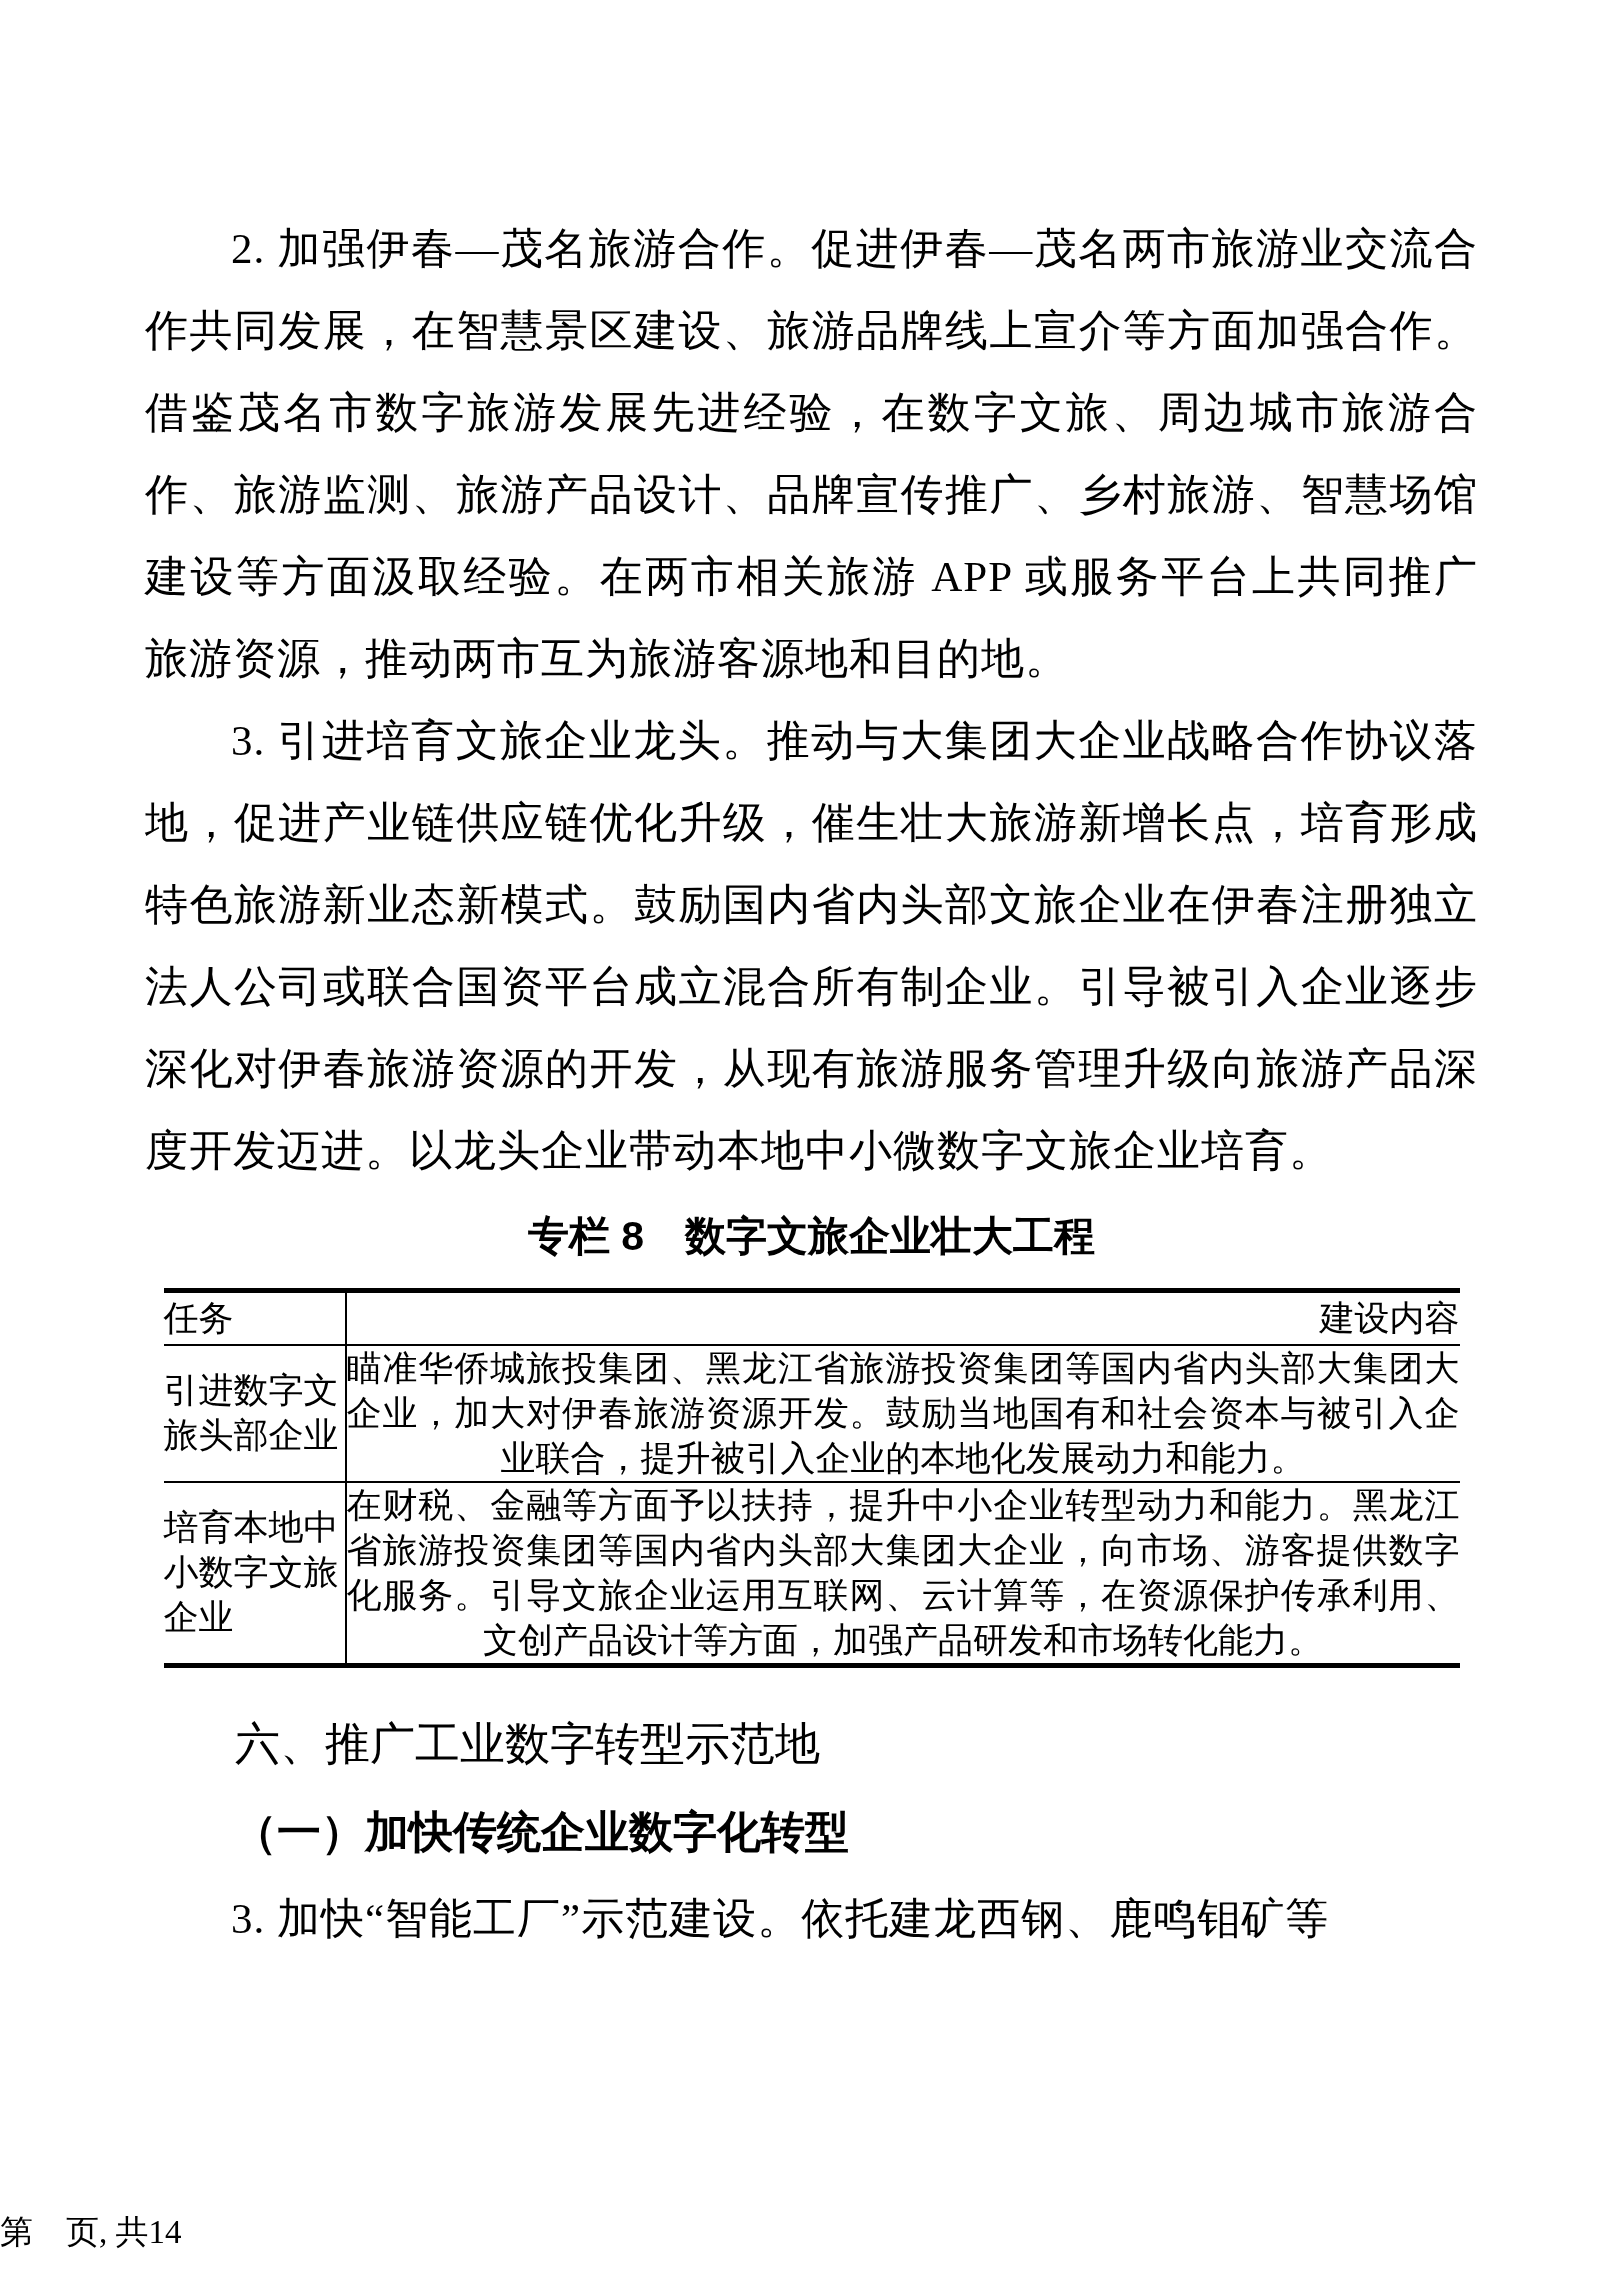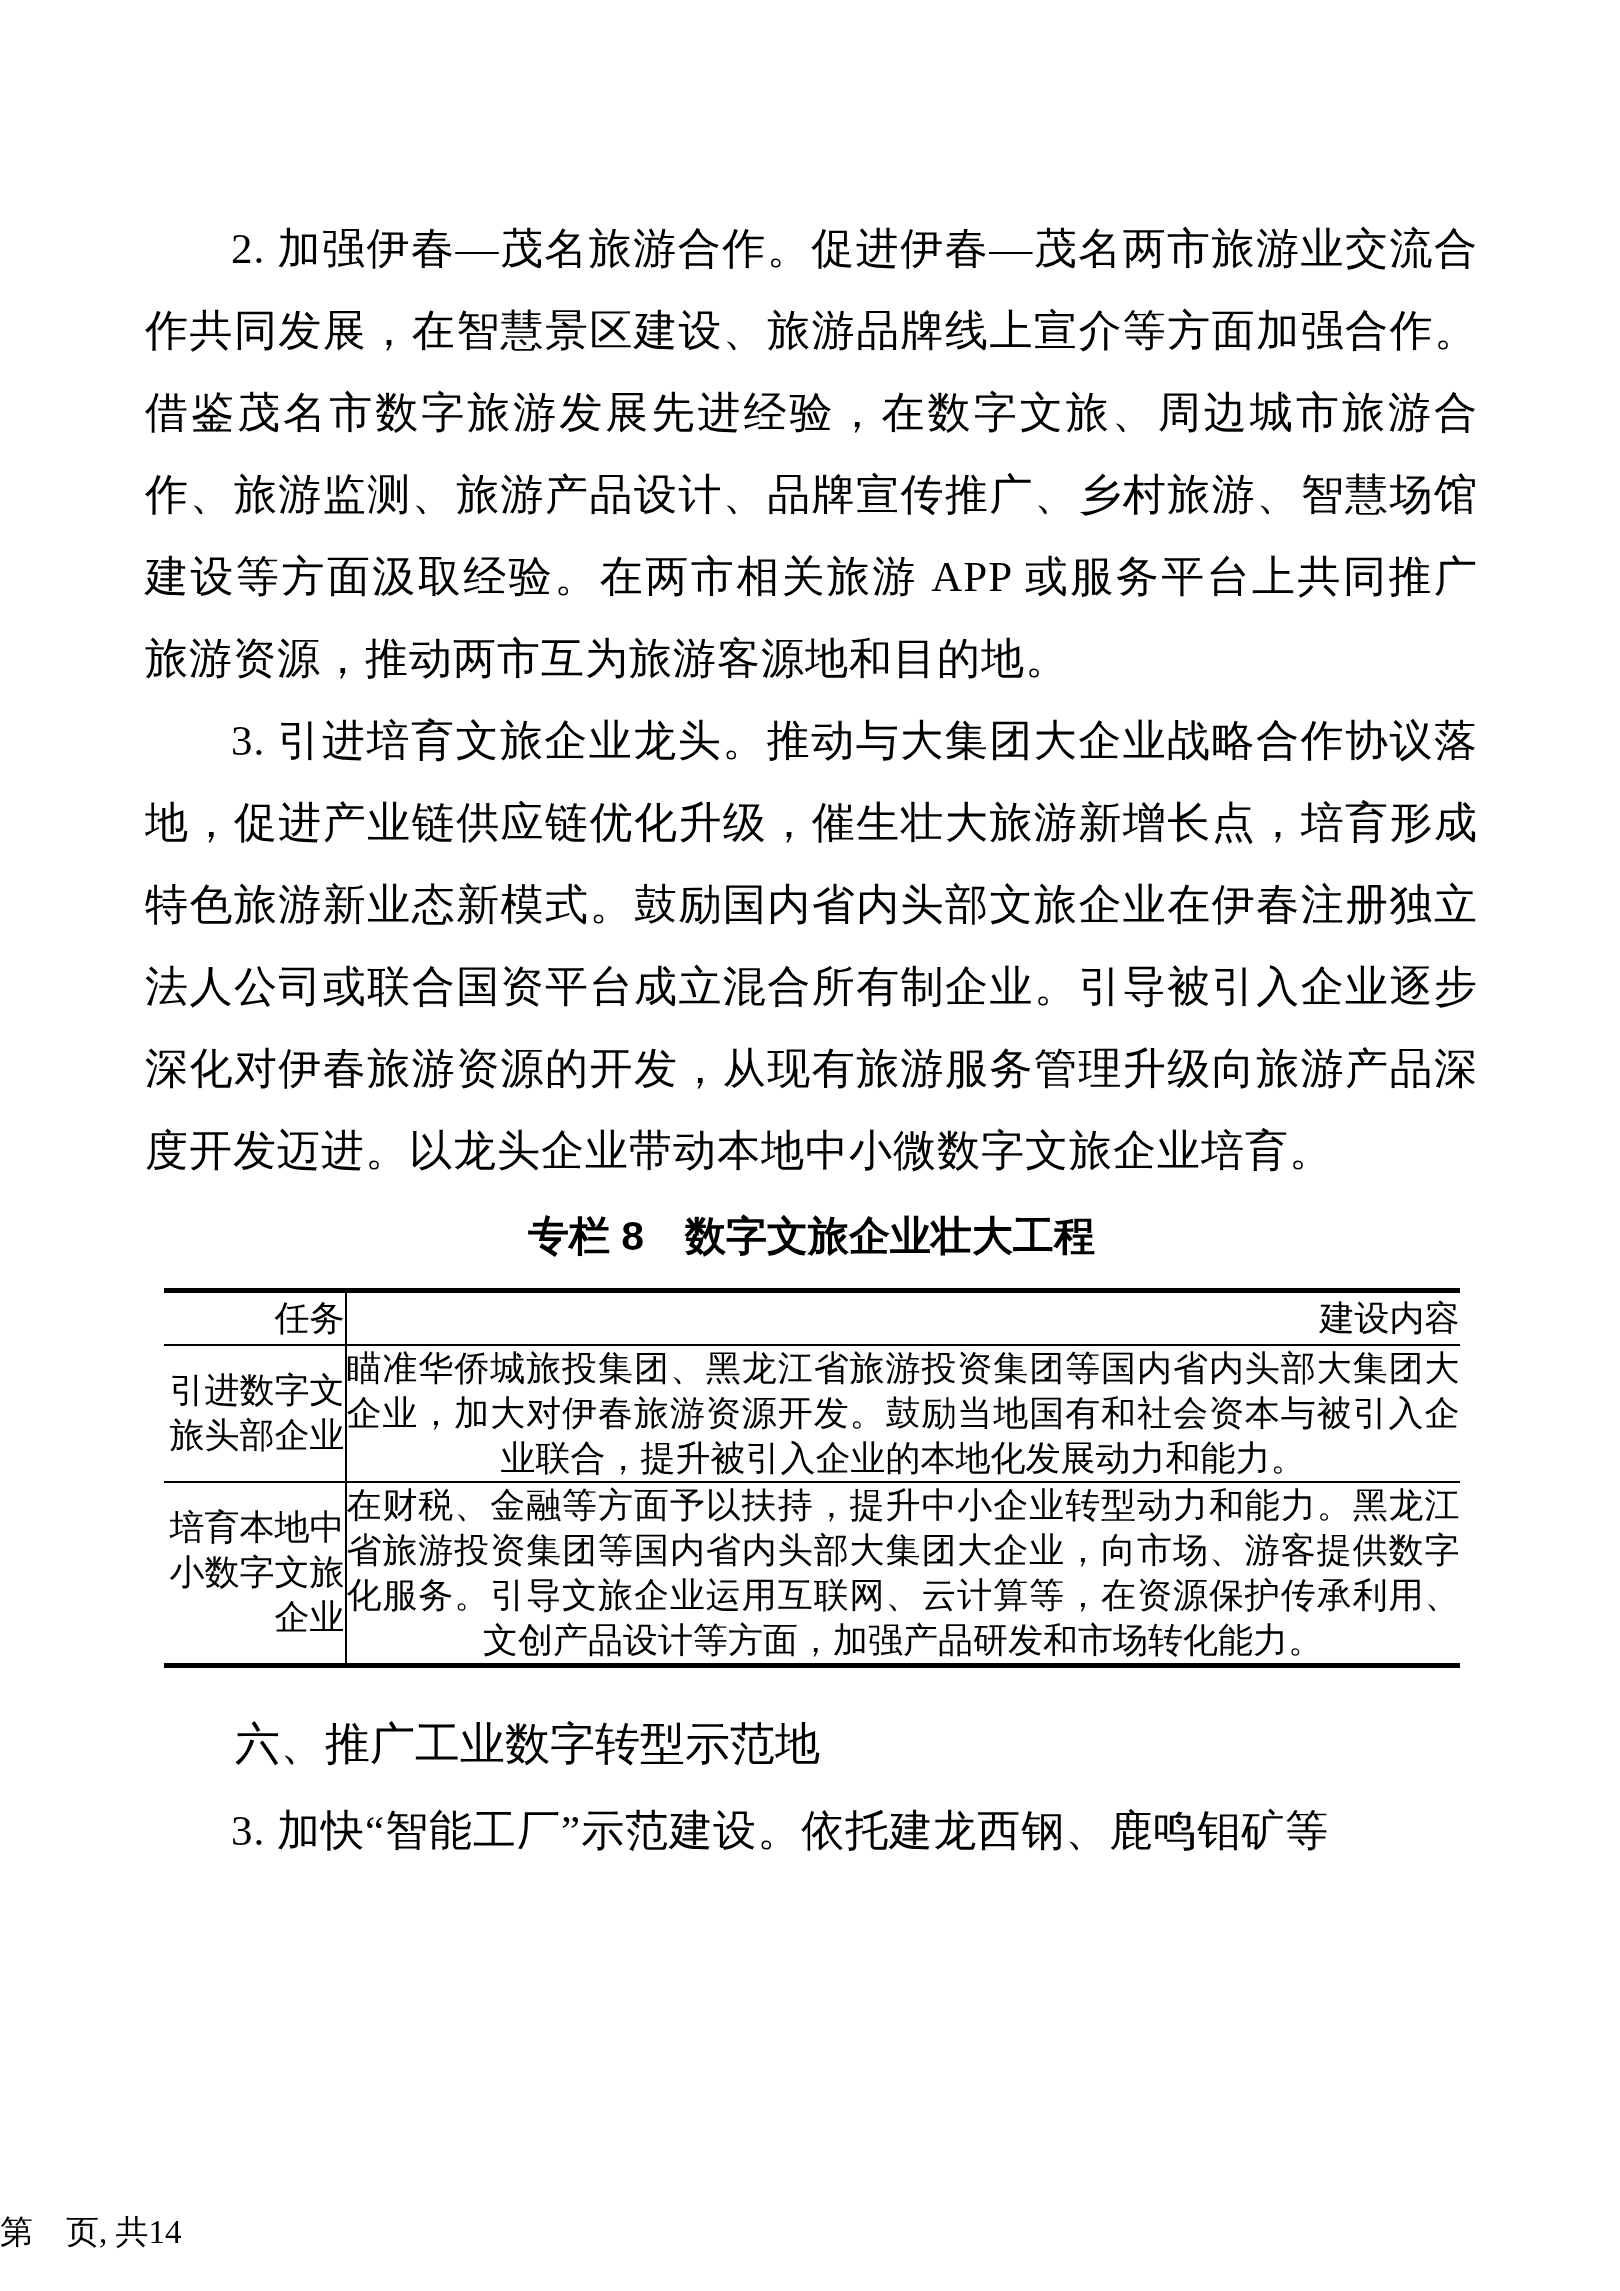--- a/index.html
+++ b/index.html
@@ -47,21 +47,21 @@
     font-size: 35px;
   }
   table.panel th, table.panel td {
     padding: 0;
   }
   .col-task {
     width: 182px;
   }
   th.cell-task, td.cell-task {
     border-right: 2.9px solid #000;
-    text-align: right;
+    text-align: left;
     vertical-align: middle;
     line-height: 45px;
     padding: 7.8px 9.8px;
   }
   th.cell-content, td.cell-content {
     text-align: right;
     vertical-align: middle;
     line-height: 45px;
     padding: 7.8px 17.6px;
   }
@@ -145,20 +145,21 @@
         </tr>
         <tr>
           <td class="cell-task">培育本地中小数字文旅企业</td>
           <td class="cell-content just">在财税、金融等方面予以扶持，提升中小企业转型动力和能力。黑龙江省旅游投资集团等国内省内头部大集团大企业，向市场、游客提供数字化服务。引导文旅企业运用互联网、云计算等，在资源保护传承利用、文创产品设计等方面，加强产品研发和市场转化能力。</td>
         </tr>
       </tbody>
     </table>
 
     <h2 class="sec-heading">六、推广工业数字转型示范地</h2>
 
+    <h3 class="sub-heading">（一）加快传统企业数字化转型</h3>
 
     <p class="smart-line">3. 加快“智能工厂”示范建设。依托建龙西钢、鹿鸣钼矿等</p>
 
   </div>
 
   <div class="page-footer">第　页, 共14</div>
 </div>
 
 
 </body></html>

